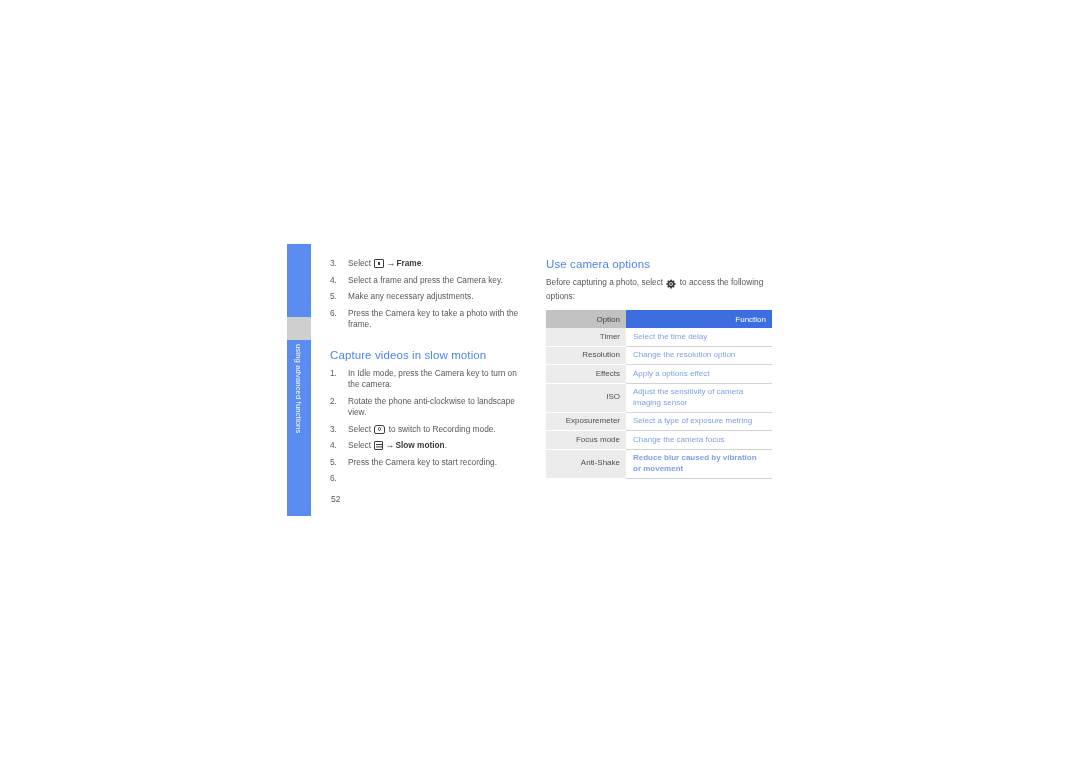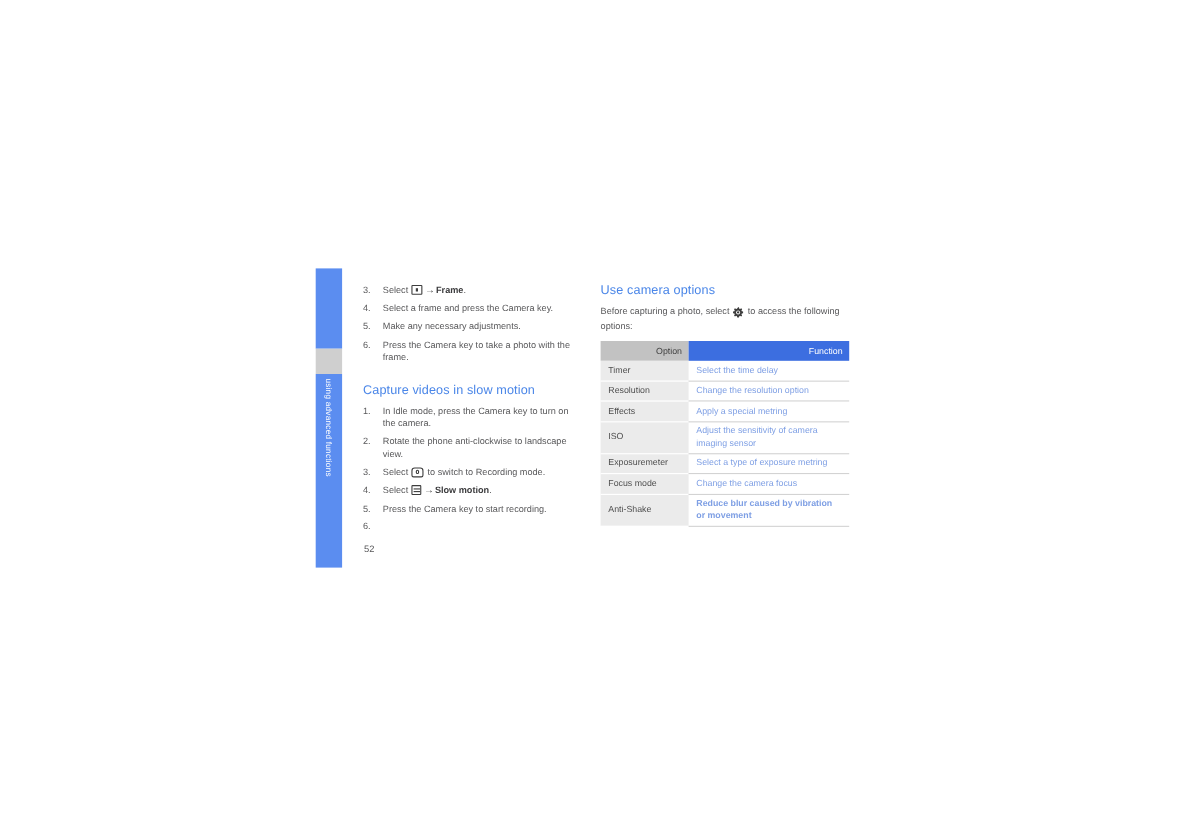--- a/index.html
+++ b/index.html
@@ -243,20 +243,21 @@
     font-size: 8px;
     padding: 3.5px 6px 3.5px 7px;
     vertical-align: middle;
     line-height: 10.5px;
     border-bottom: 1px solid #d3d3d3;
   }
   table.options td.c-option {
     background: #ebebeb;
     color: #4f4f4f;
     border-bottom: 1px solid #ffffff;
+    text-align: right;
   }
   table.options td.c-function {
     color: #7e9fe4;
   }
   table.options tr:last-child td.c-option {
     border-bottom: 1px solid #ffffff;
   }
   table.options tr:last-child td.c-function {
     border-bottom: 1px solid #d3d3d3;
     font-weight: bold;
@@ -358,21 +359,21 @@
         <tr>
           <td class="c-option">Timer</td>
           <td class="c-function">Select the time delay</td>
         </tr>
         <tr>
           <td class="c-option">Resolution</td>
           <td class="c-function">Change the resolution option</td>
         </tr>
         <tr>
           <td class="c-option">Effects</td>
-          <td class="c-function">Apply a special metring</td>
+          <td class="c-function">Apply a options effect</td>
         </tr>
         <tr>
           <td class="c-option">ISO</td>
           <td class="c-function">Adjust the sensitivity of camera imaging sensor</td>
         </tr>
         <tr>
           <td class="c-option">Exposuremeter</td>
           <td class="c-function">Select a type of exposure metring</td>
         </tr>
         <tr>

